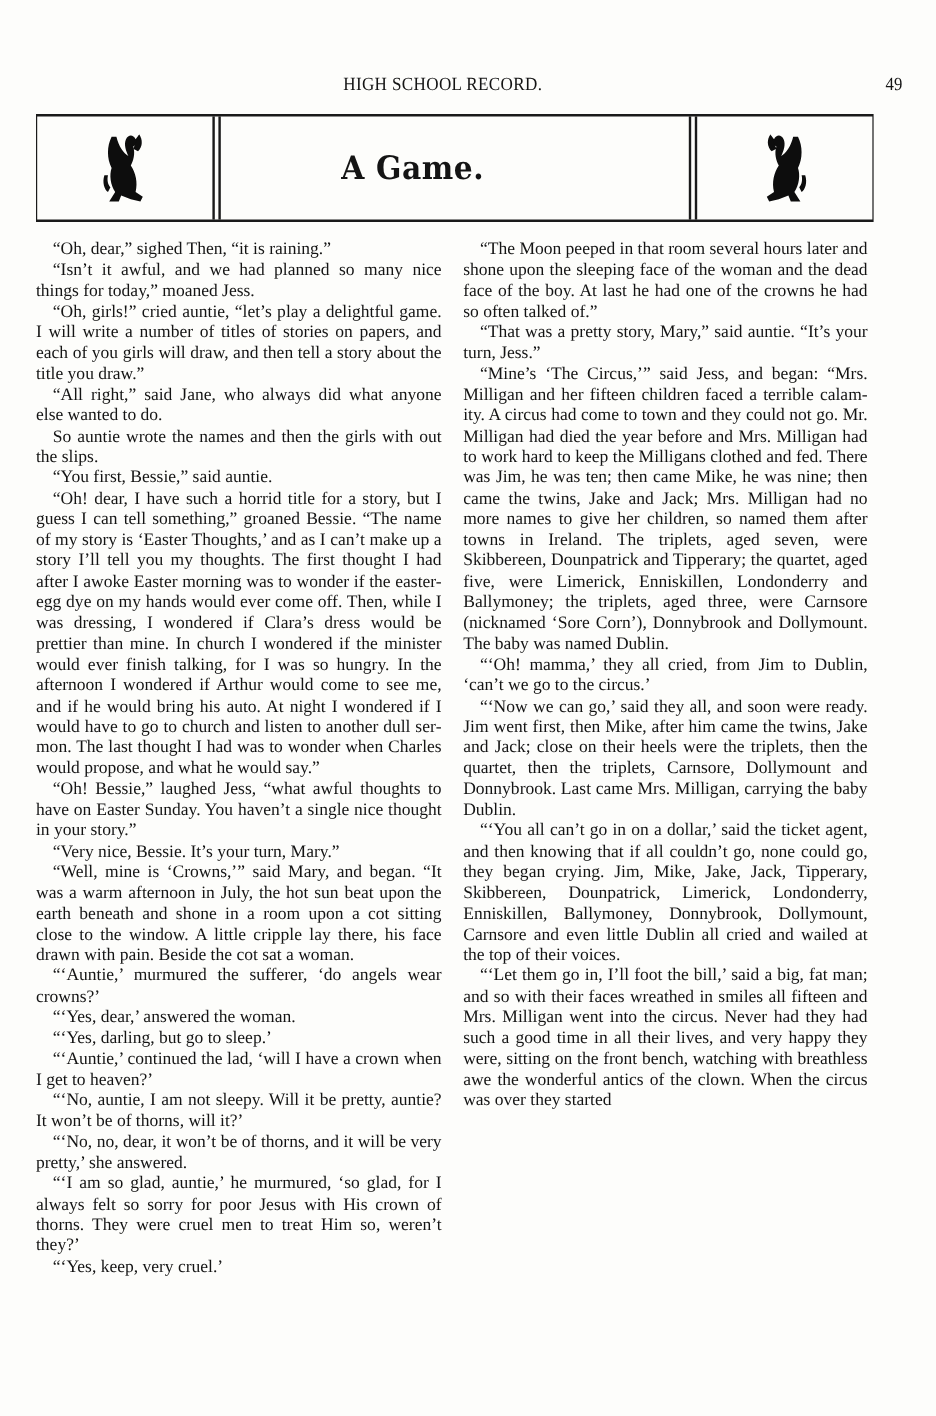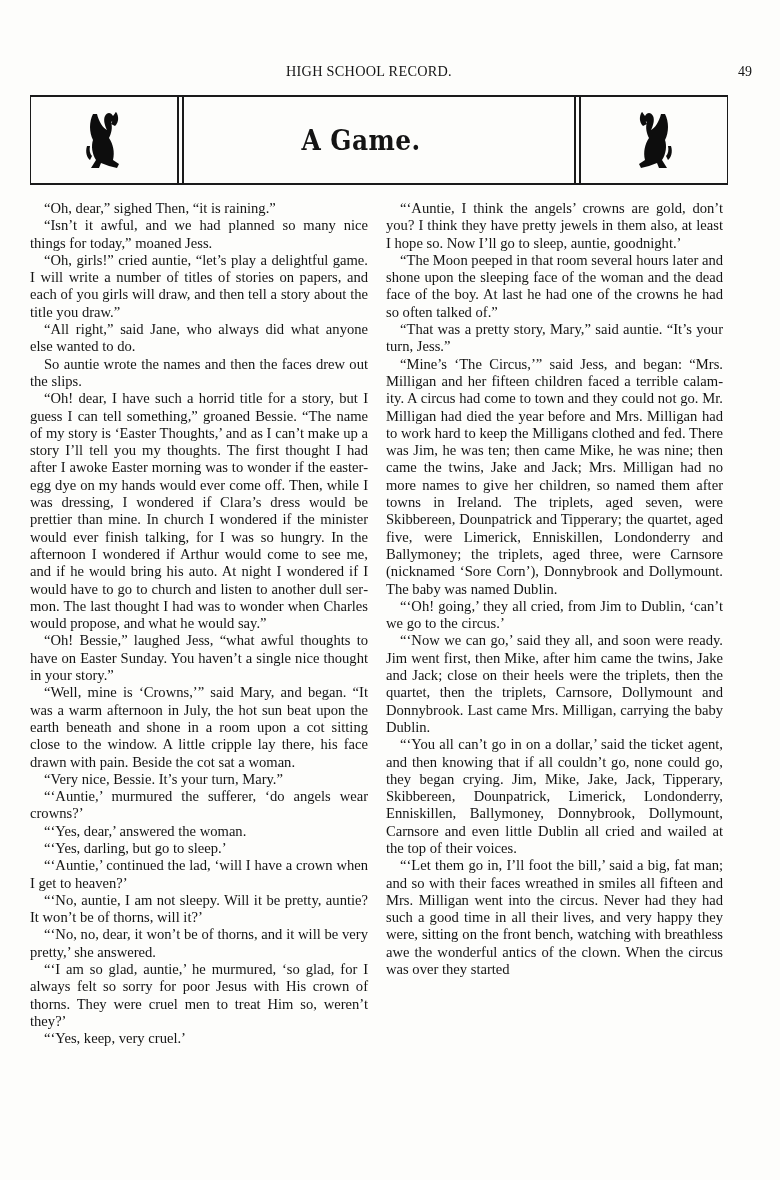--- a/index.html
+++ b/index.html
@@ -51,56 +51,56 @@
 <div class="banner-frame" style="left:30px; width:698px; top:95px; height:90px;">
   <div class="griffin-cell" style="left:0; width:146px;">
     <svg class="griffin" viewBox="0 0 46 64">
       <path d="M12 6 C8 14 8 24 12 32 C10 38 11 46 15 52 L10 60 L18 60 L20 55 L28 58 L36 60 L38 56 L32 52 C34 44 32 36 28 30 C30 26 32 20 30 14 C34 12 36 8 35 4 L32 8 C30 4 26 4 24 8 C22 12 24 18 26 22 C22 20 18 14 16 6 Z" fill="#0d0d0d"></path>
       <path d="M35 4 C38 8 38 14 34 18 L30 16 Z" fill="#0d0d0d"></path>
       <path d="M6 38 C4 44 6 50 9 52 L11 48 C9 46 8 42 9 38 Z" fill="#0d0d0d"></path>
     </svg>
   </div>
   <div class="vline" style="left:146px;"></div>
   <div class="vline" style="left:151px;"></div>
-  <div class="griffin-cell" style="left:158px; width:344px;">
+  <div class="griffin-cell" style="left:141px; width:344px;">
     <div class="article-title">A Game.</div>
   </div>
   <div class="vline" style="left:543px;"></div>
   <div class="vline" style="left:548px;"></div>
   <div class="griffin-cell" style="left:550px; right:0;">
     <svg class="griffin" viewBox="0 0 46 64" style="transform: scaleX(-1);">
       <path d="M12 6 C8 14 8 24 12 32 C10 38 11 46 15 52 L10 60 L18 60 L20 55 L28 58 L36 60 L38 56 L32 52 C34 44 32 36 28 30 C30 26 32 20 30 14 C34 12 36 8 35 4 L32 8 C30 4 26 4 24 8 C22 12 24 18 26 22 C22 20 18 14 16 6 Z" fill="#0d0d0d"></path>
       <path d="M35 4 C38 8 38 14 34 18 L30 16 Z" fill="#0d0d0d"></path>
       <path d="M6 38 C4 44 6 50 9 52 L11 48 C9 46 8 42 9 38 Z" fill="#0d0d0d"></path>
     </svg>
   </div>
 </div>
 
 <div class="column col-left">
   <p>“Oh, dear,” sighed Then, “it is raining.”</p>
   <p>“Isn’t it awful, and we had planned so many nice things for today,” moaned Jess.</p>
   <p>“Oh, girls!” cried auntie, “let’s play a delightful game. I will write a number of titles of stories on papers, and each of you girls will draw, and then tell a story about the title you draw.”</p>
   <p>“All right,” said Jane, who always did what anyone else wanted to do.</p>
-  <p>So auntie wrote the names and then the faces drew out the slips.</p>
+  <p>So auntie wrote the names and then the girls with out the slips.</p>
+  <p>“You first, Bessie,” said auntie.</p>
   <p>“Oh! dear, I have such a horrid title for a story, but I guess I can tell something,” groaned Bessie. “The name of my story is ‘Easter Thoughts,’ and as I can’t make up a story I’ll tell you my thoughts. The first thought I had after I awoke Easter morning was to wonder if the easter-egg dye on my hands would ever come off. Then, while I was dressing, I won­dered if Clara’s dress would be prettier than mine. In church I wondered if the minister would ever finish talking, for I was so hungry. In the afternoon I won­dered if Arthur would come to see me, and if he would bring his auto. At night I wondered if I would have to go to church and listen to another dull ser­mon. The last thought I had was to wonder when Charles would propose, and what he would say.”</p>
   <p>“Oh! Bessie,” laughed Jess, “what awful thoughts to have on Easter Sunday. You haven’t a single nice thought in your story.”</p>
+  <p>“Very nice, Bessie. It’s your turn, Mary.”</p>
   <p>“Well, mine is ‘Crowns,’” said Mary, and began. “It was a warm afternoon in July, the hot sun beat upon the earth beneath and shone in a room upon a cot sitting close to the window. A little cripple lay there, his face drawn with pain. Beside the cot sat a woman.</p>
-  <p>“Very nice, Bessie. It’s your turn, Mary.”</p>
   <p>“‘Auntie,’ murmured the sufferer, ‘do angels wear crowns?’</p>
   <p>“‘Yes, dear,’ answered the woman.</p>
   <p>“‘Yes, darling, but go to sleep.’</p>
   <p>“‘Auntie,’ continued the lad, ‘will I have a crown when I get to heaven?’</p>
   <p>“‘No, auntie, I am not sleepy. Will it be pretty, auntie? It won’t be of thorns, will it?’</p>
   <p>“‘No, no, dear, it won’t be of thorns, and it will be very pretty,’ she answered.</p>
   <p>“‘I am so glad, auntie,’ he murmured, ‘so glad, for I always felt so sorry for poor Jesus with His crown of thorns. They were cruel men to treat Him so, weren’t they?’</p>
   <p>“‘Yes, keep, very cruel.’</p>
 </div>
 
 <div class="column col-right">
-  <p>“‘Auntie, I think the angels’ crowns are gold, don’t you? I think they have pretty jewels in them also, at least I hope so. Now I’ll go to sleep, auntie, good­night.’</p>
   <p>“The Moon peeped in that room several hours later and shone upon the sleeping face of the woman and the dead face of the boy. At last he had one of the crowns he had so often talked of.”</p>
   <p>“That was a pretty story, Mary,” said auntie. “It’s your turn, Jess.”</p>
   <p>“Mine’s ‘The Circus,’” said Jess, and began: “Mrs. Milligan and her fifteen children faced a terrible calam­ity. A circus had come to town and they could not go. Mr. Milligan had died the year before and Mrs. Milligan had to work hard to keep the Milligans clothed and fed. There was Jim, he was ten; then came Mike, he was nine; then came the twins, Jake and Jack; Mrs. Milligan had no more names to give her children, so named them after towns in Ireland. The triplets, aged seven, were Skibbereen, Dounpat­rick and Tipperary; the quartet, aged five, were Lim­erick, Enniskillen, Londonderry and Ballymoney; the triplets, aged three, were Carnsore (nicknamed ‘Sore Corn’), Donnybrook and Dollymount. The baby was named Dublin.</p>
-  <p>“‘Oh! going,’ they all cried, from Jim to Dublin, ‘can’t we go to the circus.’</p>
+  <p>“‘Oh! mamma,’ they all cried, from Jim to Dublin, ‘can’t we go to the circus.’</p>
   <p>“‘Now we can go,’ said they all, and soon were ready. Jim went first, then Mike, after him came the twins, Jake and Jack; close on their heels were the triplets, then the quartet, then the triplets, Carnsore, Dollymount and Donnybrook. Last came Mrs. Milli­gan, carrying the baby Dublin.</p>
   <p>“‘You all can’t go in on a dollar,’ said the ticket agent, and then knowing that if all couldn’t go, none could go, they began crying. Jim, Mike, Jake, Jack, Tipperary, Skibbereen, Dounpatrick, Limerick, Lon­donderry, Enniskillen, Ballymoney, Donnybrook, Dol­lymount, Carnsore and even little Dublin all cried and wailed at the top of their voices.</p>
   <p>“‘Let them go in, I’ll foot the bill,’ said a big, fat man; and so with their faces wreathed in smiles all fifteen and Mrs. Milligan went into the circus. Never had they had such a good time in all their lives, and very happy they were, sitting on the front bench, watching with breathless awe the wonderful antics of the clown. When the circus was over they started</p>
 </div>
 
 </body></html>

